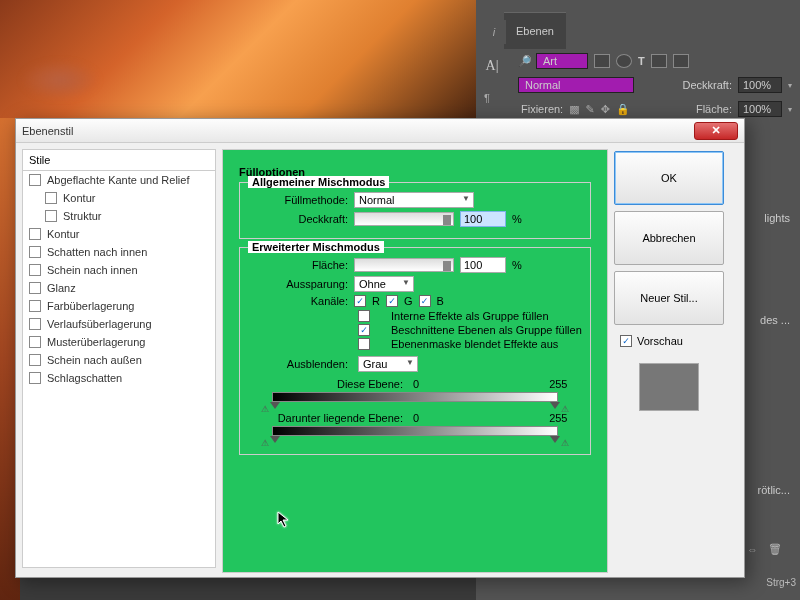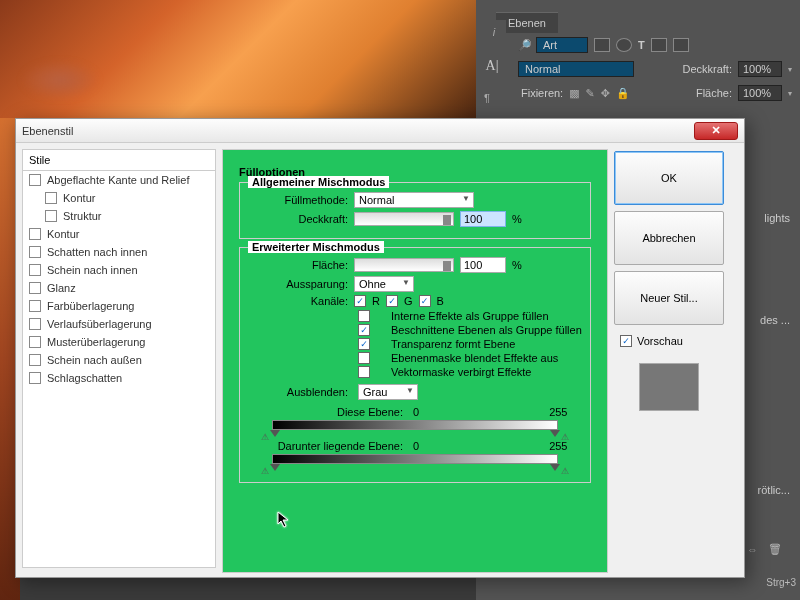--- a/index.html
+++ b/index.html
@@ -3,26 +3,26 @@
 <meta charset="utf-8">
 <style>
 * { box-sizing: border-box; margin: 0; padding: 0; font-family: Tahoma, Arial, sans-serif; font-size: 11px; }
 body { width: 800px; height: 600px; background: #3a3a3a; position: relative; overflow: hidden; }
 
 .bg-image { position: absolute; top: 0; left: 0; width: 476px; height: 118px; background: linear-gradient(135deg, #8b3a1a 0%, #d4632a 30%, #f7a04e 50%, #e08030 70%, #4a2510 100%); }
 .bg-image::before { content:""; position:absolute; left:20px; top:60px; width:80px; height:40px; background:radial-gradient(ellipse at center,#b86040 0%,transparent 70%); border-radius:50%; filter:blur(3px);}
 .bg-lower { position:absolute; top:118px; left:0; width:20px; height:482px; background:linear-gradient(180deg,#d47030 0%,#a04520 50%,#602510 100%);}
 
 .side-panel { position: absolute; right: 0; top: 0; width: 324px; height: 600px; background: #535353; color: #ccc; }
-.panel-tab { background: #424242; padding: 4px 12px; display: inline-block; border-top: 1px solid #666; margin: 12px 0 0 20px; }
+.panel-tab { background: #424242; padding: 12px 12px; display: inline-block; border-top: 1px solid #666; margin: 12px 0 0 28px; }
 .panel-row { display: flex; align-items: center; padding: 4px 8px; gap: 6px; }
 .info-icon { width:24px; height:24px; background:#535353; display:flex; align-items:center; justify-content:center; color:#aaa; font-style:italic; position:absolute; left:6px; top:20px;}
 .al-icon { position:absolute; left:4px; top:58px; width:24px; height:20px; color:#ccc; font-family:serif; font-size:14px; text-align:center;}
 .para-icon { position:absolute; left:8px; top:92px; width:16px; height:16px; color:#aaa;}
-.dark-select { background:#0c4a6e; border:1px solid #222; color:#ccc; padding:1px 18px 1px 6px; position:relative;}
+.dark-select { background:#a21caf; border:1px solid #222; color:#ccc; padding:1px 18px 1px 6px; position:relative;}
 .pct-box { background:#3a3a3a; border:1px solid #222; color:#ccc; padding:1px 4px; width:44px; display:inline-block; text-align:left;}
 .tiny-icon { width:16px; height:14px; border:1px solid #888; background:#454545; display:inline-block;}
 
 .dialog { position: absolute; left: 15px; top: 118px; width: 730px; height: 460px; background: #f0f0f0; border: 1px solid #999; box-shadow: 4px 4px 18px rgba(0,0,0,0.4); }
 .dialog-titlebar { height: 24px; background: linear-gradient(#fdfdfd,#e8e8e8); border-bottom: 1px solid #ccc; display: flex; align-items: center; padding: 0 6px; }
 .dialog-title { font-size: 11px; color: #333; }
 .close-btn { margin-left: auto; width: 44px; height: 18px; background: linear-gradient(#e57373,#c62828); border: 1px solid #a01818; border-radius: 3px; color: #fff; display: flex; align-items: center; justify-content: center; font-weight: bold; }
 .dialog-body { display: flex; height: 436px; padding: 6px; gap: 6px; }
 
 .styles-list { width: 194px; }
@@ -221,30 +221,22 @@
         </div>
         <div class="chk-row">
             <span class="chk"></span>
             <span>Interne Effekte als Gruppe füllen</span>
           </div>
         <div class="chk-row">
             <span class="chk checked"></span>
             <span>Beschnittene Ebenen als Gruppe füllen</span>
           </div>
         <div class="chk-row">
-            <span class="chk checked"></span>
-            <span>Transparenz formt Ebene</span>
-          </div>
-        <div class="chk-row">
             <span class="chk"></span>
             <span>Ebenenmaske blendet Effekte aus</span>
-          </div>
-        <div class="chk-row">
-            <span class="chk"></span>
-            <span>Vektormaske verbirgt Effekte</span>
           </div>
 
         <div class="blend-row">
           <span style="width:100px; text-align:right">Ausblenden:</span>
           <span class="select">Grau</span>
         </div>
 
         <div class="blend-row">
           <span class="blend-label">Diese Ebene:</span>
           <span>0</span>

